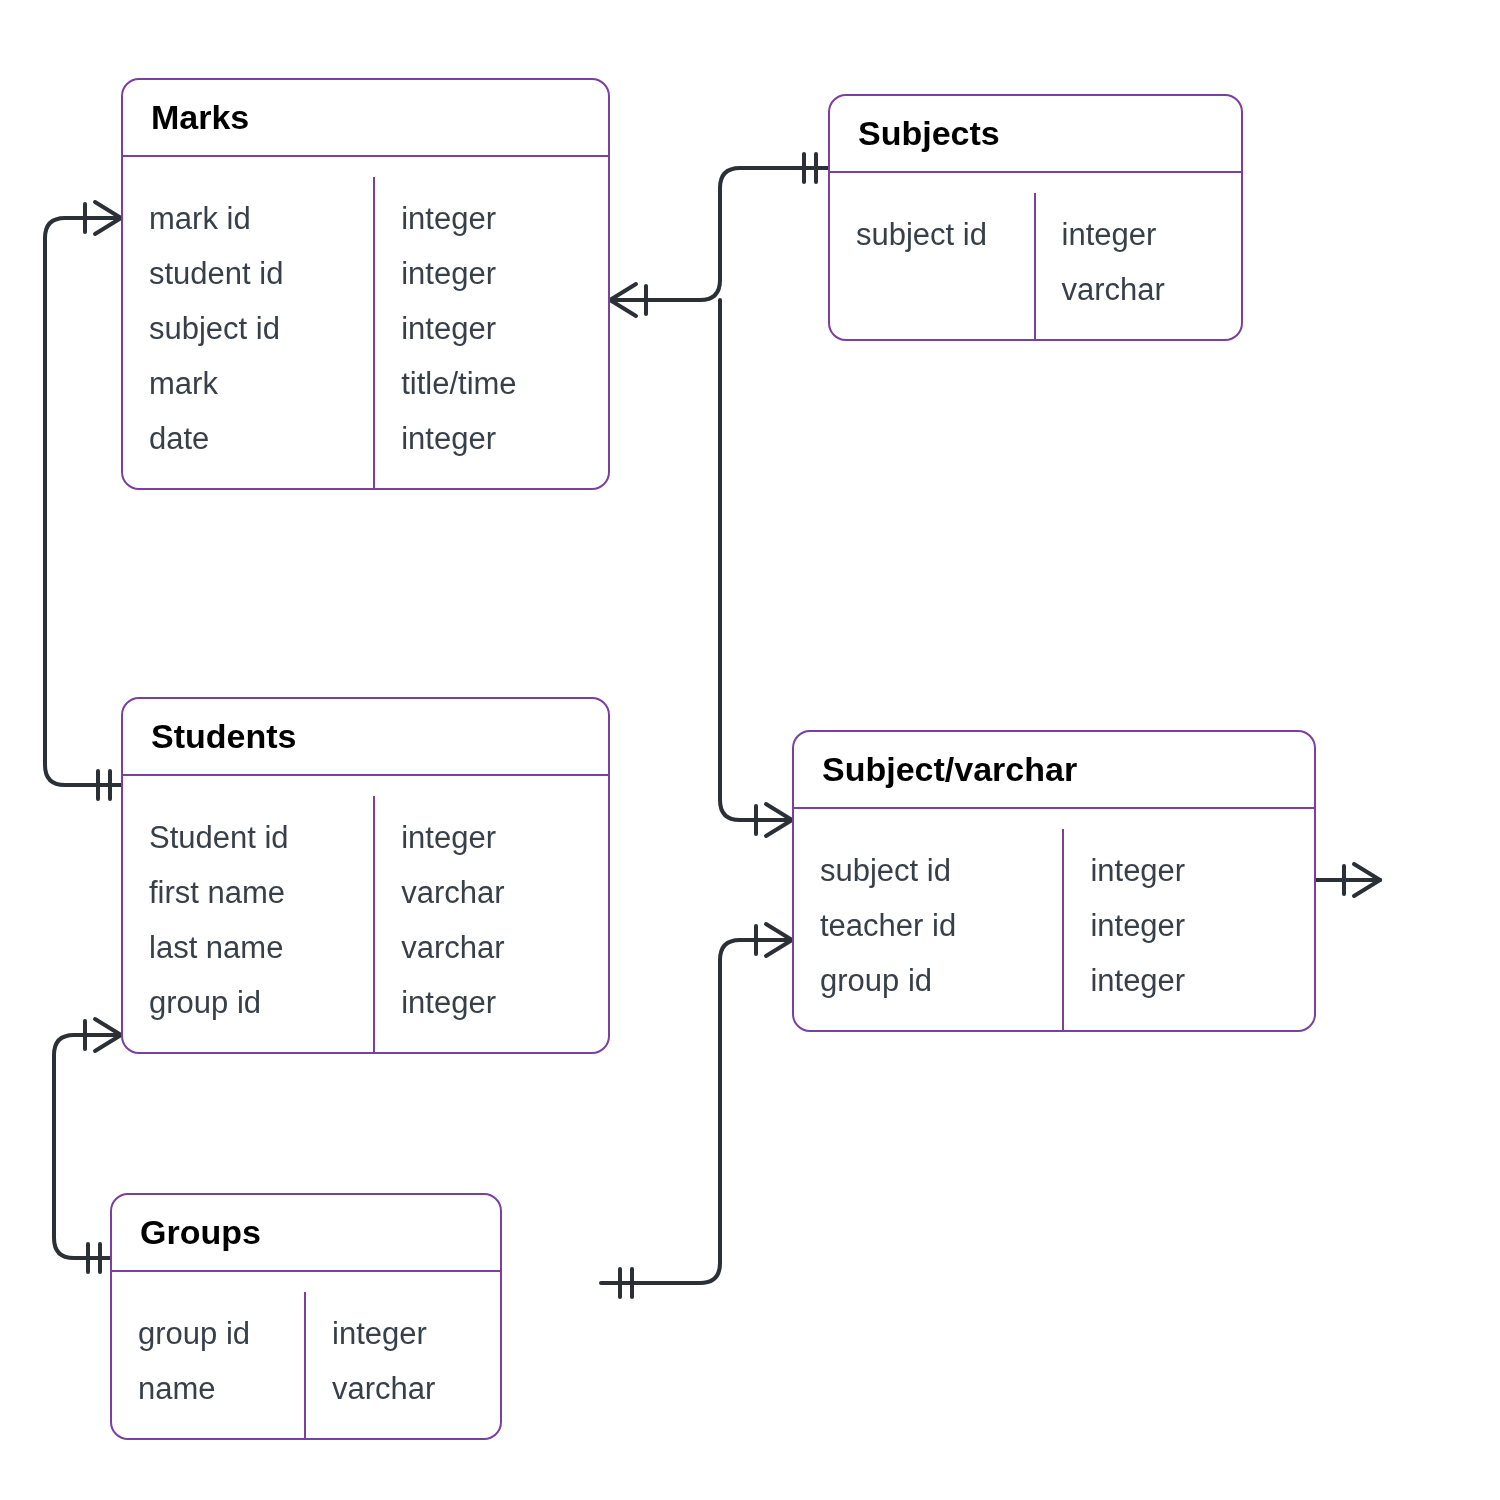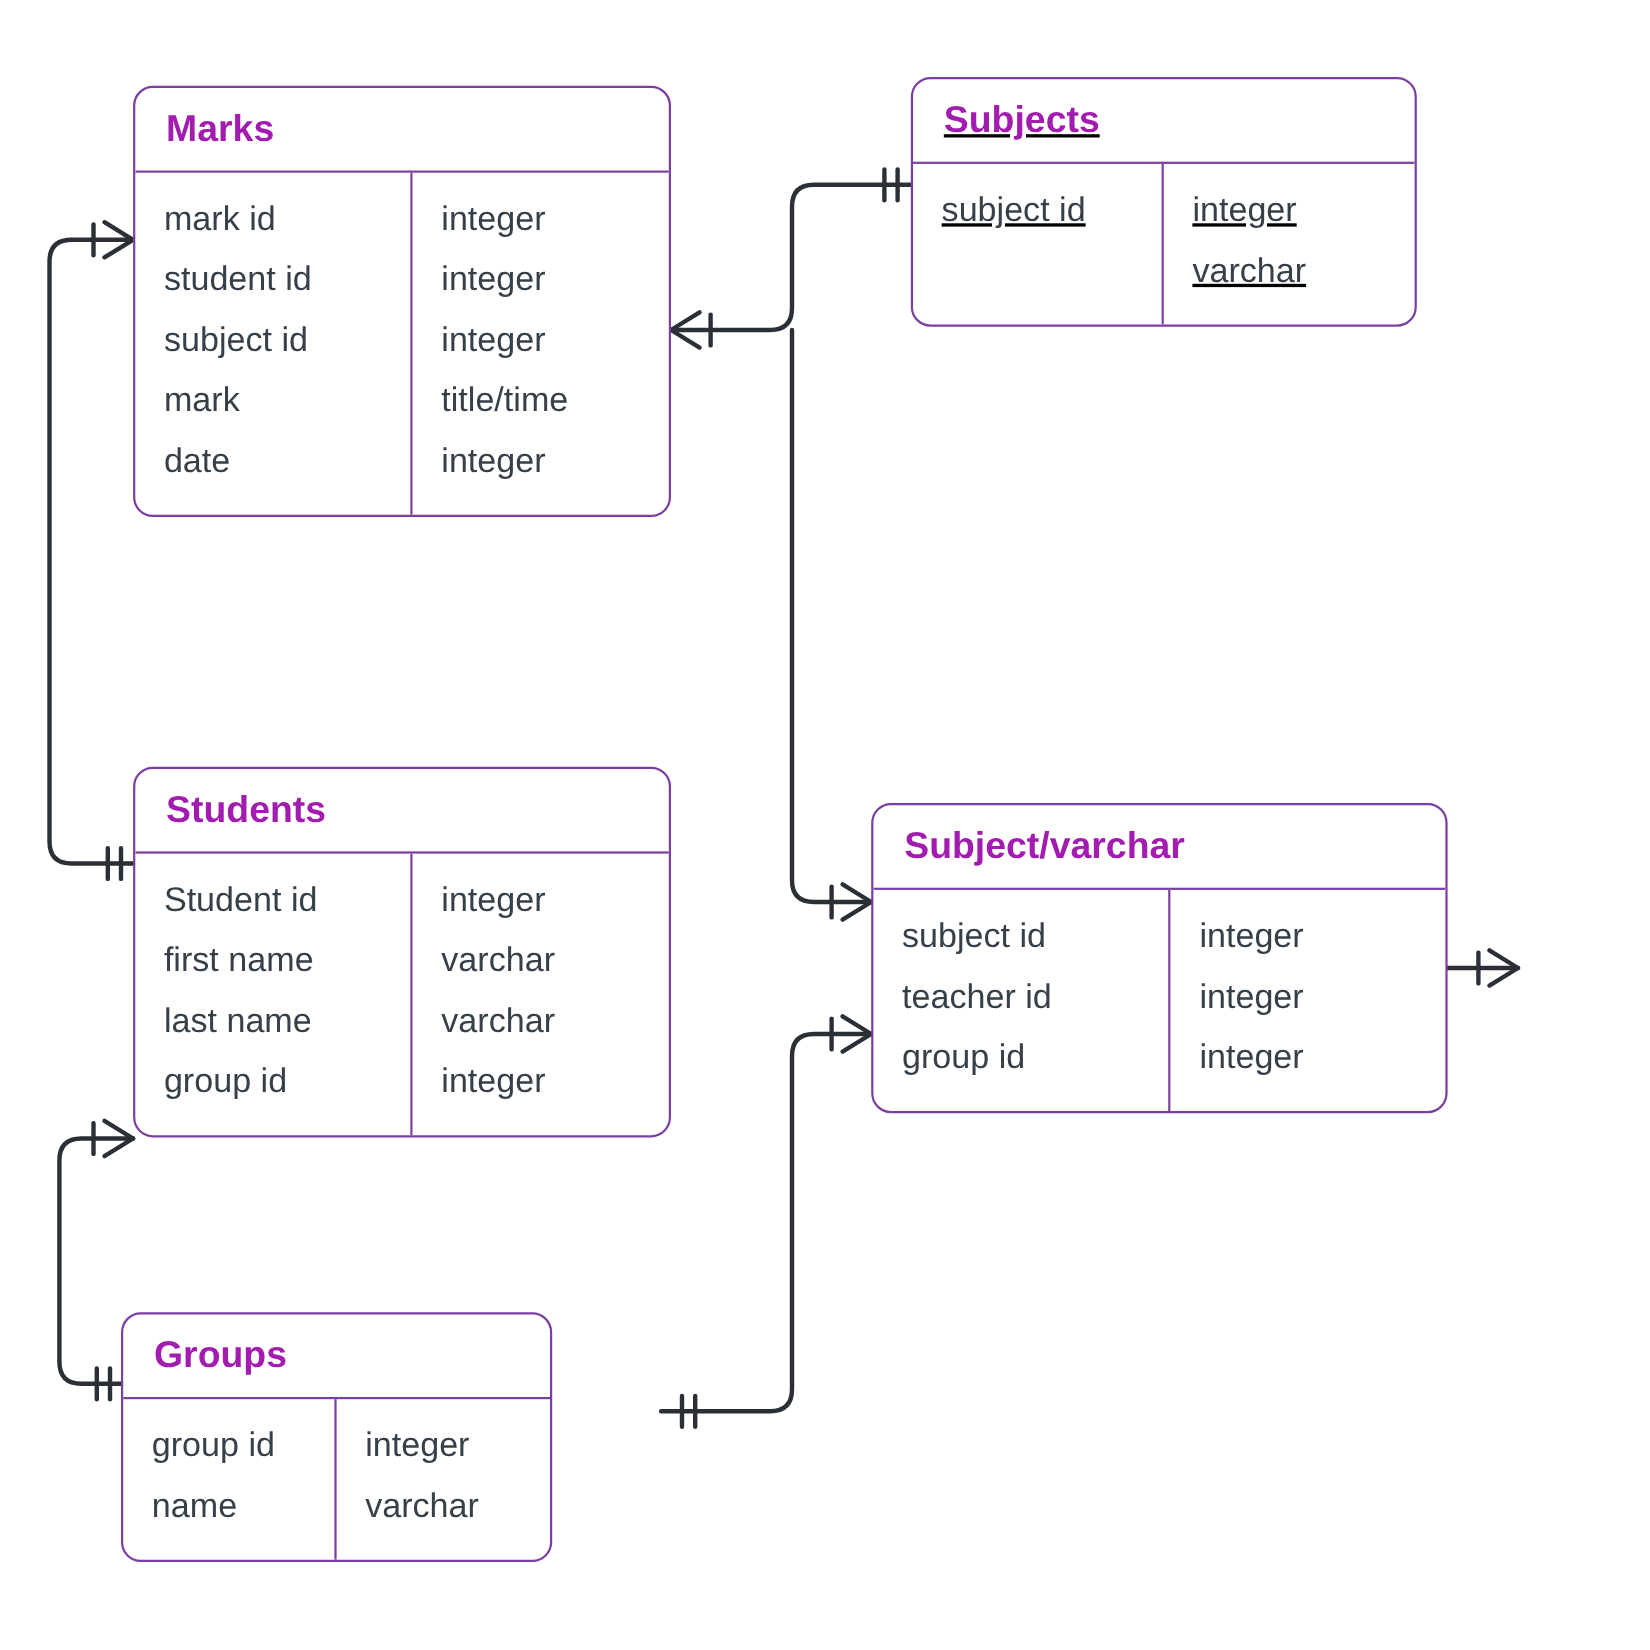--- a/index.html
+++ b/index.html
@@ -23,26 +23,27 @@
   .entity {
     position: absolute;
     border: 2.5px solid #7b3fa0;
     border-radius: 18px;
     background: #ffffff;
     overflow: hidden;
   }
   .entity .title {
     font-weight: 700;
     font-size: 34px;
-    color: #a21caf;
+    color: #000000;
     padding: 18px 28px 18px 28px;
     border-bottom: 2px solid #7b3fa0;
   }
   .entity .cols {
     display: flex;
+    margin-top: 20px;
   }
   .entity .col {
     display: flex;
     flex-direction: column;
     padding: 14px 22px 22px 22px;
   }
   .entity .col.left {
     border-right: 2px solid #7b3fa0;
   }
   .entity .cell {
@@ -125,21 +126,21 @@
       <div class="col" style="width:48%;">
         <div class="cell">integer</div>
         <div class="cell">integer</div>
         <div class="cell">integer</div>
         <div class="cell">title/time</div>
         <div class="cell">integer</div>
       </div>
     </div>
   </div>
 
-  <div class="entity" style="left:828px; top:70px; width:460px;text-decoration:underline;">
+  <div class="entity" style="left:828px; top:94px; width:415px;">
     <div class="title">Subjects</div>
     <div class="cols">
       <div class="col left" style="width:50%;">
         <div class="cell">subject id</div>
       </div>
       <div class="col" style="width:50%;">
         <div class="cell">integer</div>
         <div class="cell">varchar</div>
       </div>
     </div>

